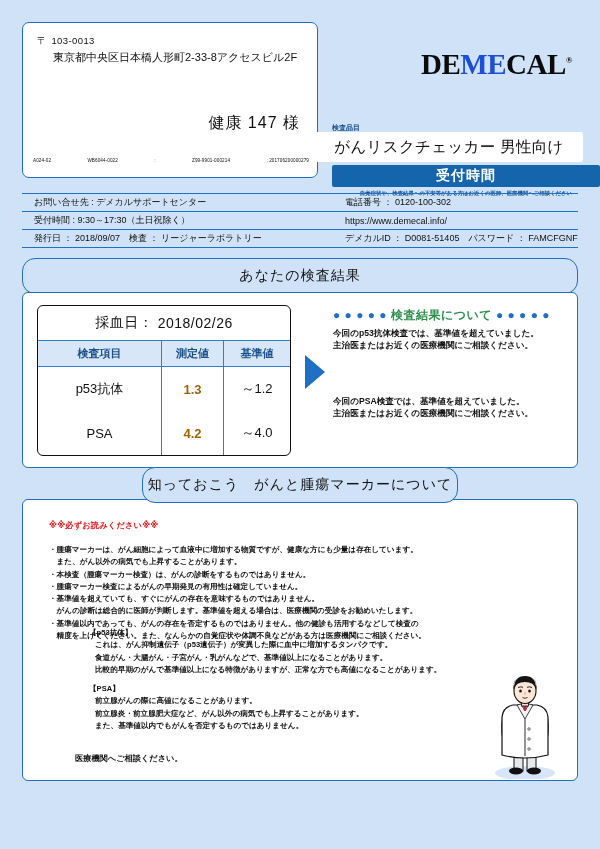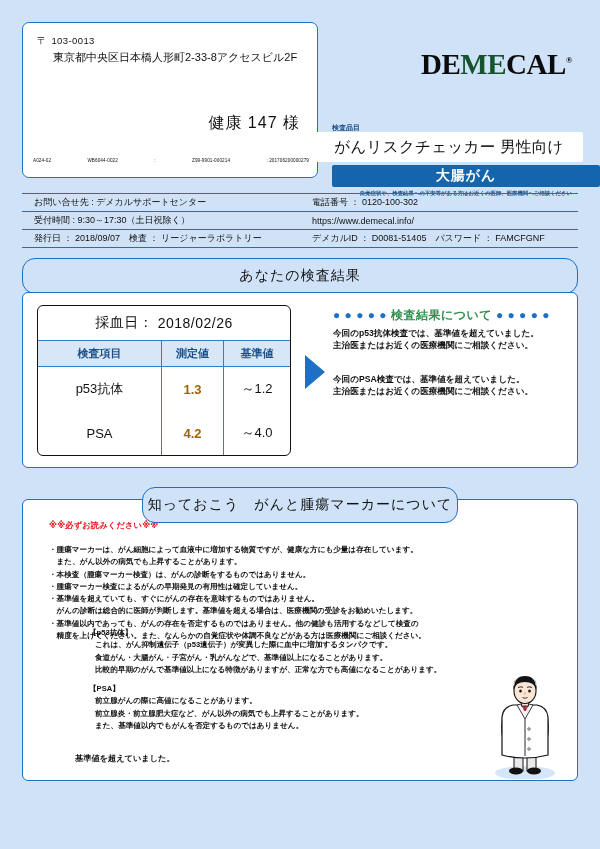--- a/index.html
+++ b/index.html
@@ -38,21 +38,21 @@
     font-size:4.6px;letter-spacing:.1px;color:#111;
     font-family:"Liberation Sans",sans-serif;
   }
   .codes span{white-space:nowrap;}
 
   .logo{
     position:absolute;right:6px;top:26px;
     font-family:"Liberation Serif","DejaVu Serif",serif;
     font-size:29px;font-weight:bold;letter-spacing:-0.5px;color:#0b0b0b;
   }
-  .logo .mid{color:#14532d;}
+  .logo .mid{color:#1d4ed8;}
   .logo .tm{font-size:9px;vertical-align:super;}
 
   .kensa-label{
     position:absolute;left:310px;top:101px;font-size:7px;color:#1a4f8a;font-weight:bold;
   }
   .kensa-name{
     position:absolute;left:293px;top:110px;width:268px;height:30px;
     background:#fff;border-radius:2px;
     display:flex;align-items:center;justify-content:center;
     font-size:15.5px;letter-spacing:.3px;color:#111;box-sizing:border-box;
@@ -70,21 +70,21 @@
 
   
   .contact{
     position:absolute;left:22px;top:193px;width:556px;
     border-top:1.2px solid #1f6fc4;border-bottom:1.2px solid #1f6fc4;
     box-sizing:border-box;
   }
   .crow{display:flex;height:17px;align-items:center;border-bottom:1px solid #1f6fc4;}
   .crow:last-child{border-bottom:none;}
   .c-l{width:290px;padding-left:12px;font-size:9px;box-sizing:border-box;white-space:nowrap;}
-  .c-r{flex:1;font-size:9px;white-space:nowrap;}
+  .c-r{flex:1;font-size:9px;white-space:nowrap;margin-left:33px;}
 
   
   .pill{
     position:absolute;height:36px;
     background:#cfe2f7;border:1.4px solid #1f6fc4;border-radius:13px;
     display:flex;align-items:center;justify-content:center;
     font-size:14px;letter-spacing:1px;color:#111;box-sizing:border-box;
   }
   .pill-results{left:22px;top:258px;width:556px;}
 
@@ -123,24 +123,24 @@
     border-left:20px solid #1f6fc4;
   }
 
   .cmt-title{
     position:absolute;left:310px;top:14px;width:250px;
     font-size:12px;font-weight:bold;letter-spacing:.5px;white-space:nowrap;
   }
   .cmt-title .dot{color:#1f6fc4;}
   .cmt-title .txt{color:#2f8f4e;}
   .cmt1{position:absolute;left:310px;top:34px;width:260px;font-size:8.6px;line-height:1.45;font-weight:bold;}
-  .cmt2{position:absolute;left:310px;top:80px;width:260px;font-size:8.6px;line-height:1.45;font-weight:bold;}
-
-  
-  .pill-info{left:142px;top:487px;width:316px;z-index:3;}
+  .cmt2{position:absolute;left:310px;top:102px;width:260px;font-size:8.6px;line-height:1.45;font-weight:bold;}
+
+  
+  .pill-info{left:142px;top:467px;width:316px;z-index:3;}
   .info-panel{
     position:absolute;left:22px;top:499px;width:556px;height:282px;
     background:#fff;border:1.5px solid #1f6fc4;border-radius:6px;box-sizing:border-box;
     z-index:2;
   }
   .warn{
     position:absolute;left:26px;top:20px;
     font-size:8.2px;font-weight:bold;color:#e8121a;letter-spacing:.2px;
   }
   .body-list{
@@ -181,21 +181,21 @@
         <span>:</span>
         <span>Z99-9901-000214</span>
         <span>: 201706200000279</span>
       </div>
     </div>
 
     <div class="logo"><span>DE</span><span class="mid">ME</span><span>CAL</span><span class="tm">®</span></div>
 
     <div class="kensa-label">検査品目</div>
     <div class="kensa-name">がんリスクチェッカー 男性向け</div>
-    <div class="kensa-res">大腸がん</div>
+    <div class="kensa-res">受付時間</div>
     <div class="kensa-note">自覚症状や、検査結果への不安等がある方はお近くの医師、医療機関へご相談ください</div>
   </div>
 
   <div class="contact">
     <div class="crow">
       <div class="c-l">お問い合せ先 : デメカルサポートセンター</div>
       <div class="c-r">電話番号 ： 0120-100-302</div>
     </div>
     <div class="crow">
       <div class="c-l">受付時間 : 9:30～17:30（土日祝除く）</div>
@@ -267,21 +267,21 @@
       <div>比較的早期のがんで基準値以上になる特徴がありますが、正常な方でも高値になることがあります。</div>
     </div>
 
     <div class="blk blk-psa">
       <div class="hd">【PSA】</div>
       <div>前立腺がんの際に高値になることがあります。</div>
       <div>前立腺炎・前立腺肥大症など、がん以外の病気でも上昇することがあります。</div>
       <div>また、基準値以内でもがんを否定するものではありません。</div>
     </div>
 
-    <div class="footnote">基準値を超えていました。</div>
+    <div class="footnote">医療機関へご相談ください。</div>
   </div>
 
   <svg class="doc" viewBox="0 0 76 104">
     <ellipse cx="38" cy="98" rx="30" ry="7" fill="#cfe2f7" opacity="0.85"></ellipse>
 
     <rect x="27" y="72" width="9" height="24" fill="#e9e9ec" stroke="#111" stroke-width="1"></rect>
     <rect x="40" y="72" width="9" height="24" fill="#e9e9ec" stroke="#111" stroke-width="1"></rect>
     <ellipse cx="29" cy="96" rx="7" ry="3.4" fill="#111"></ellipse>
     <ellipse cx="47" cy="96" rx="7" ry="3.4" fill="#111"></ellipse>
 

